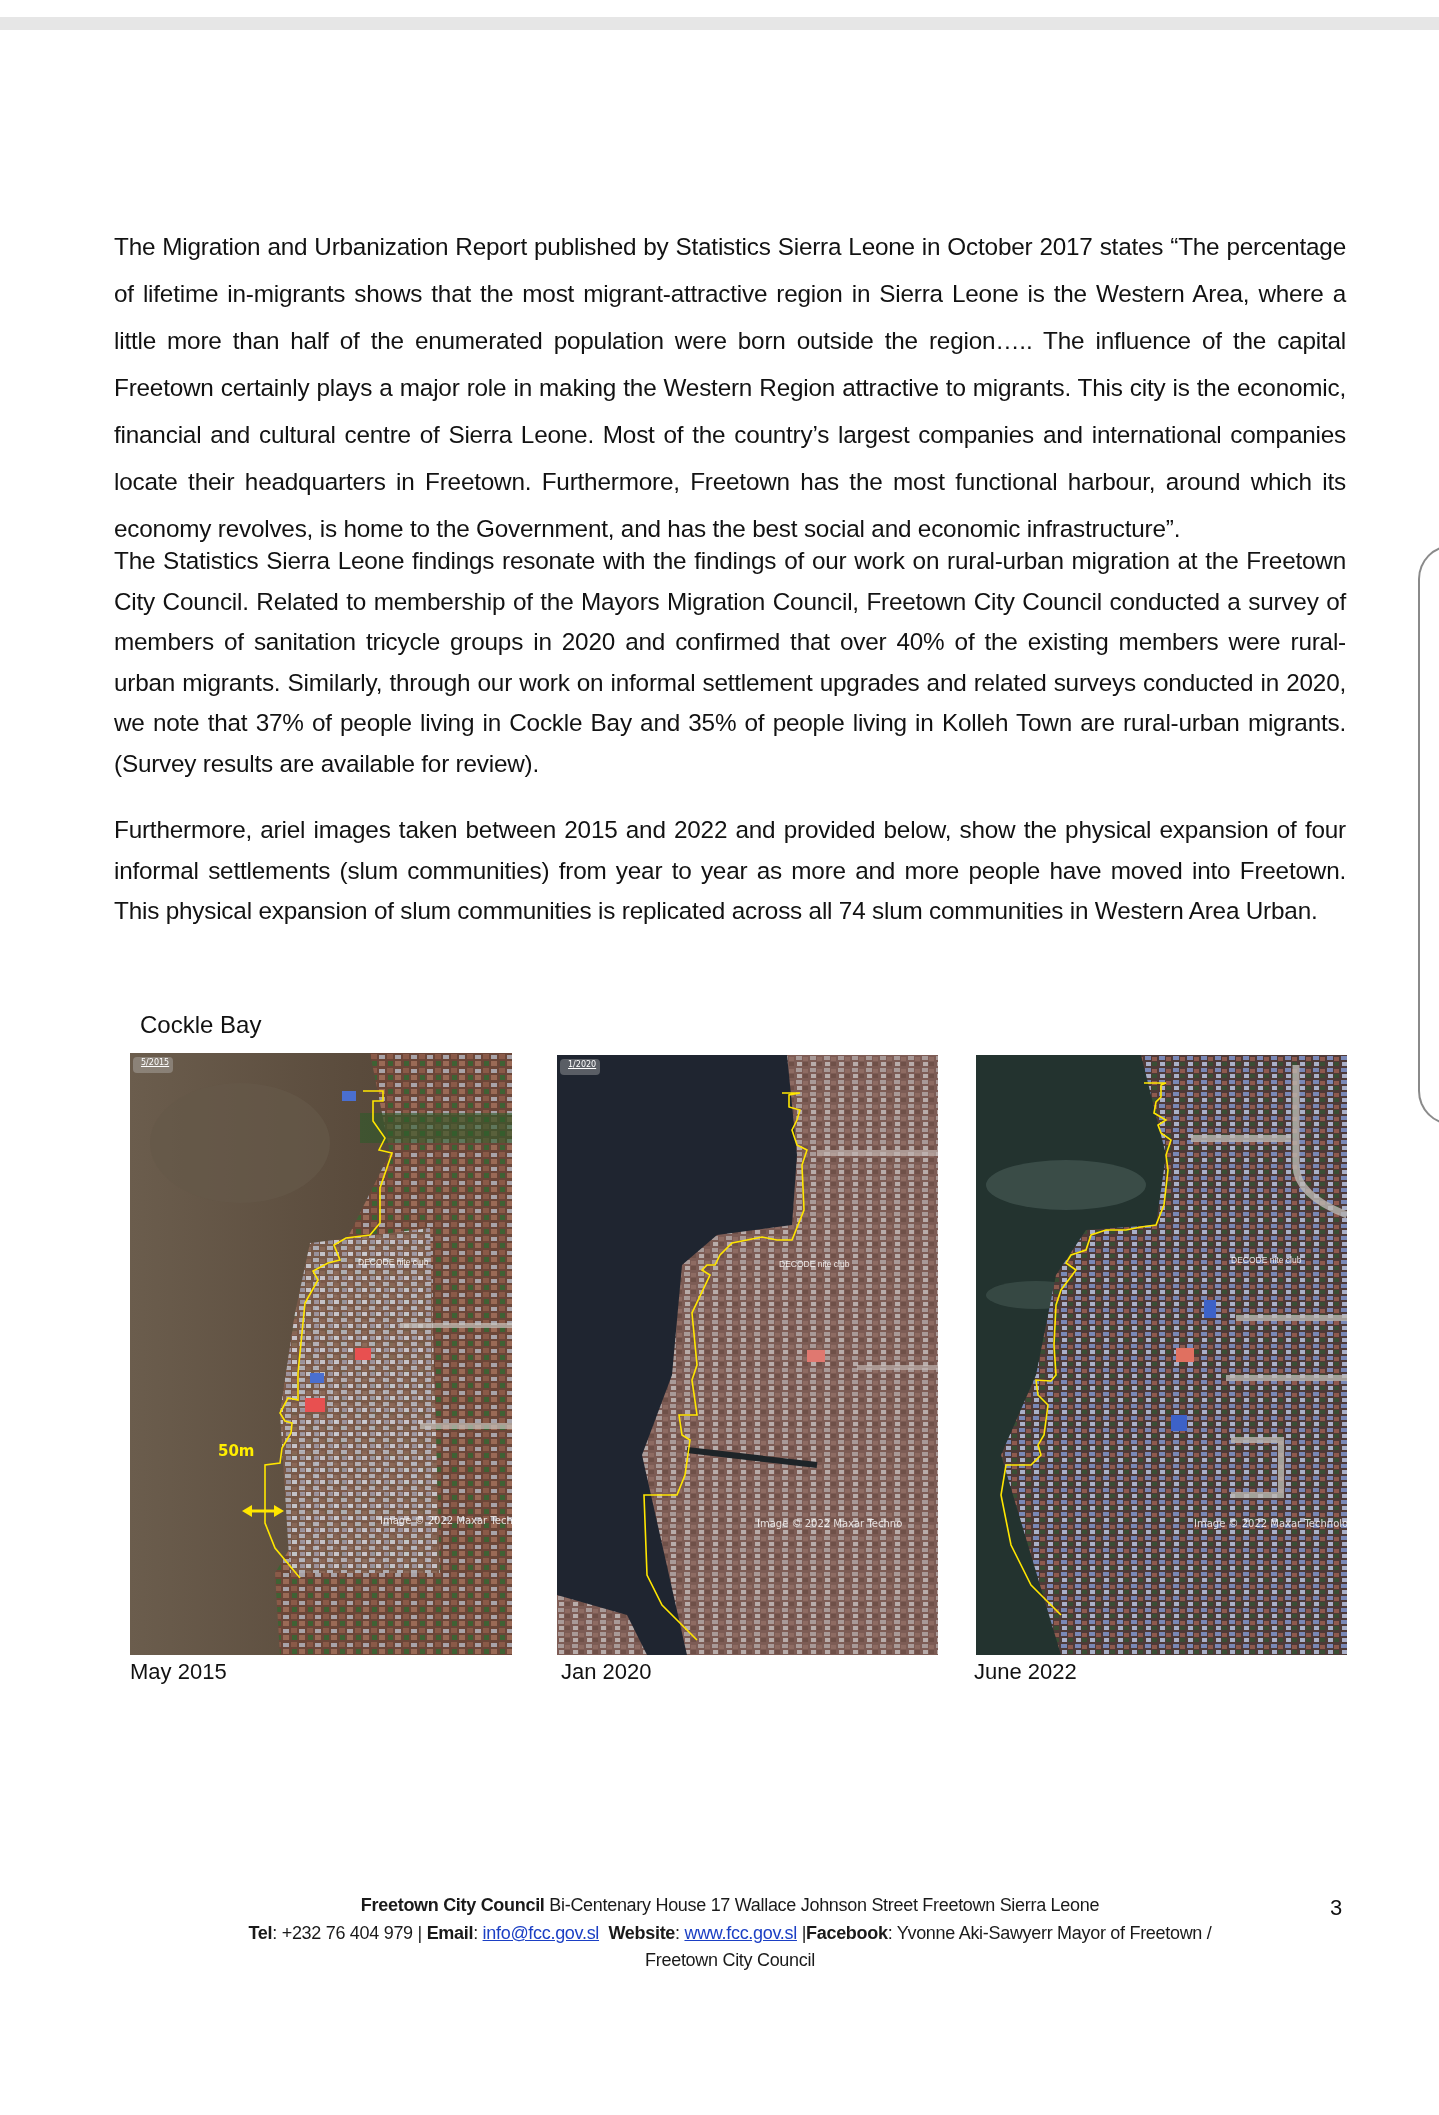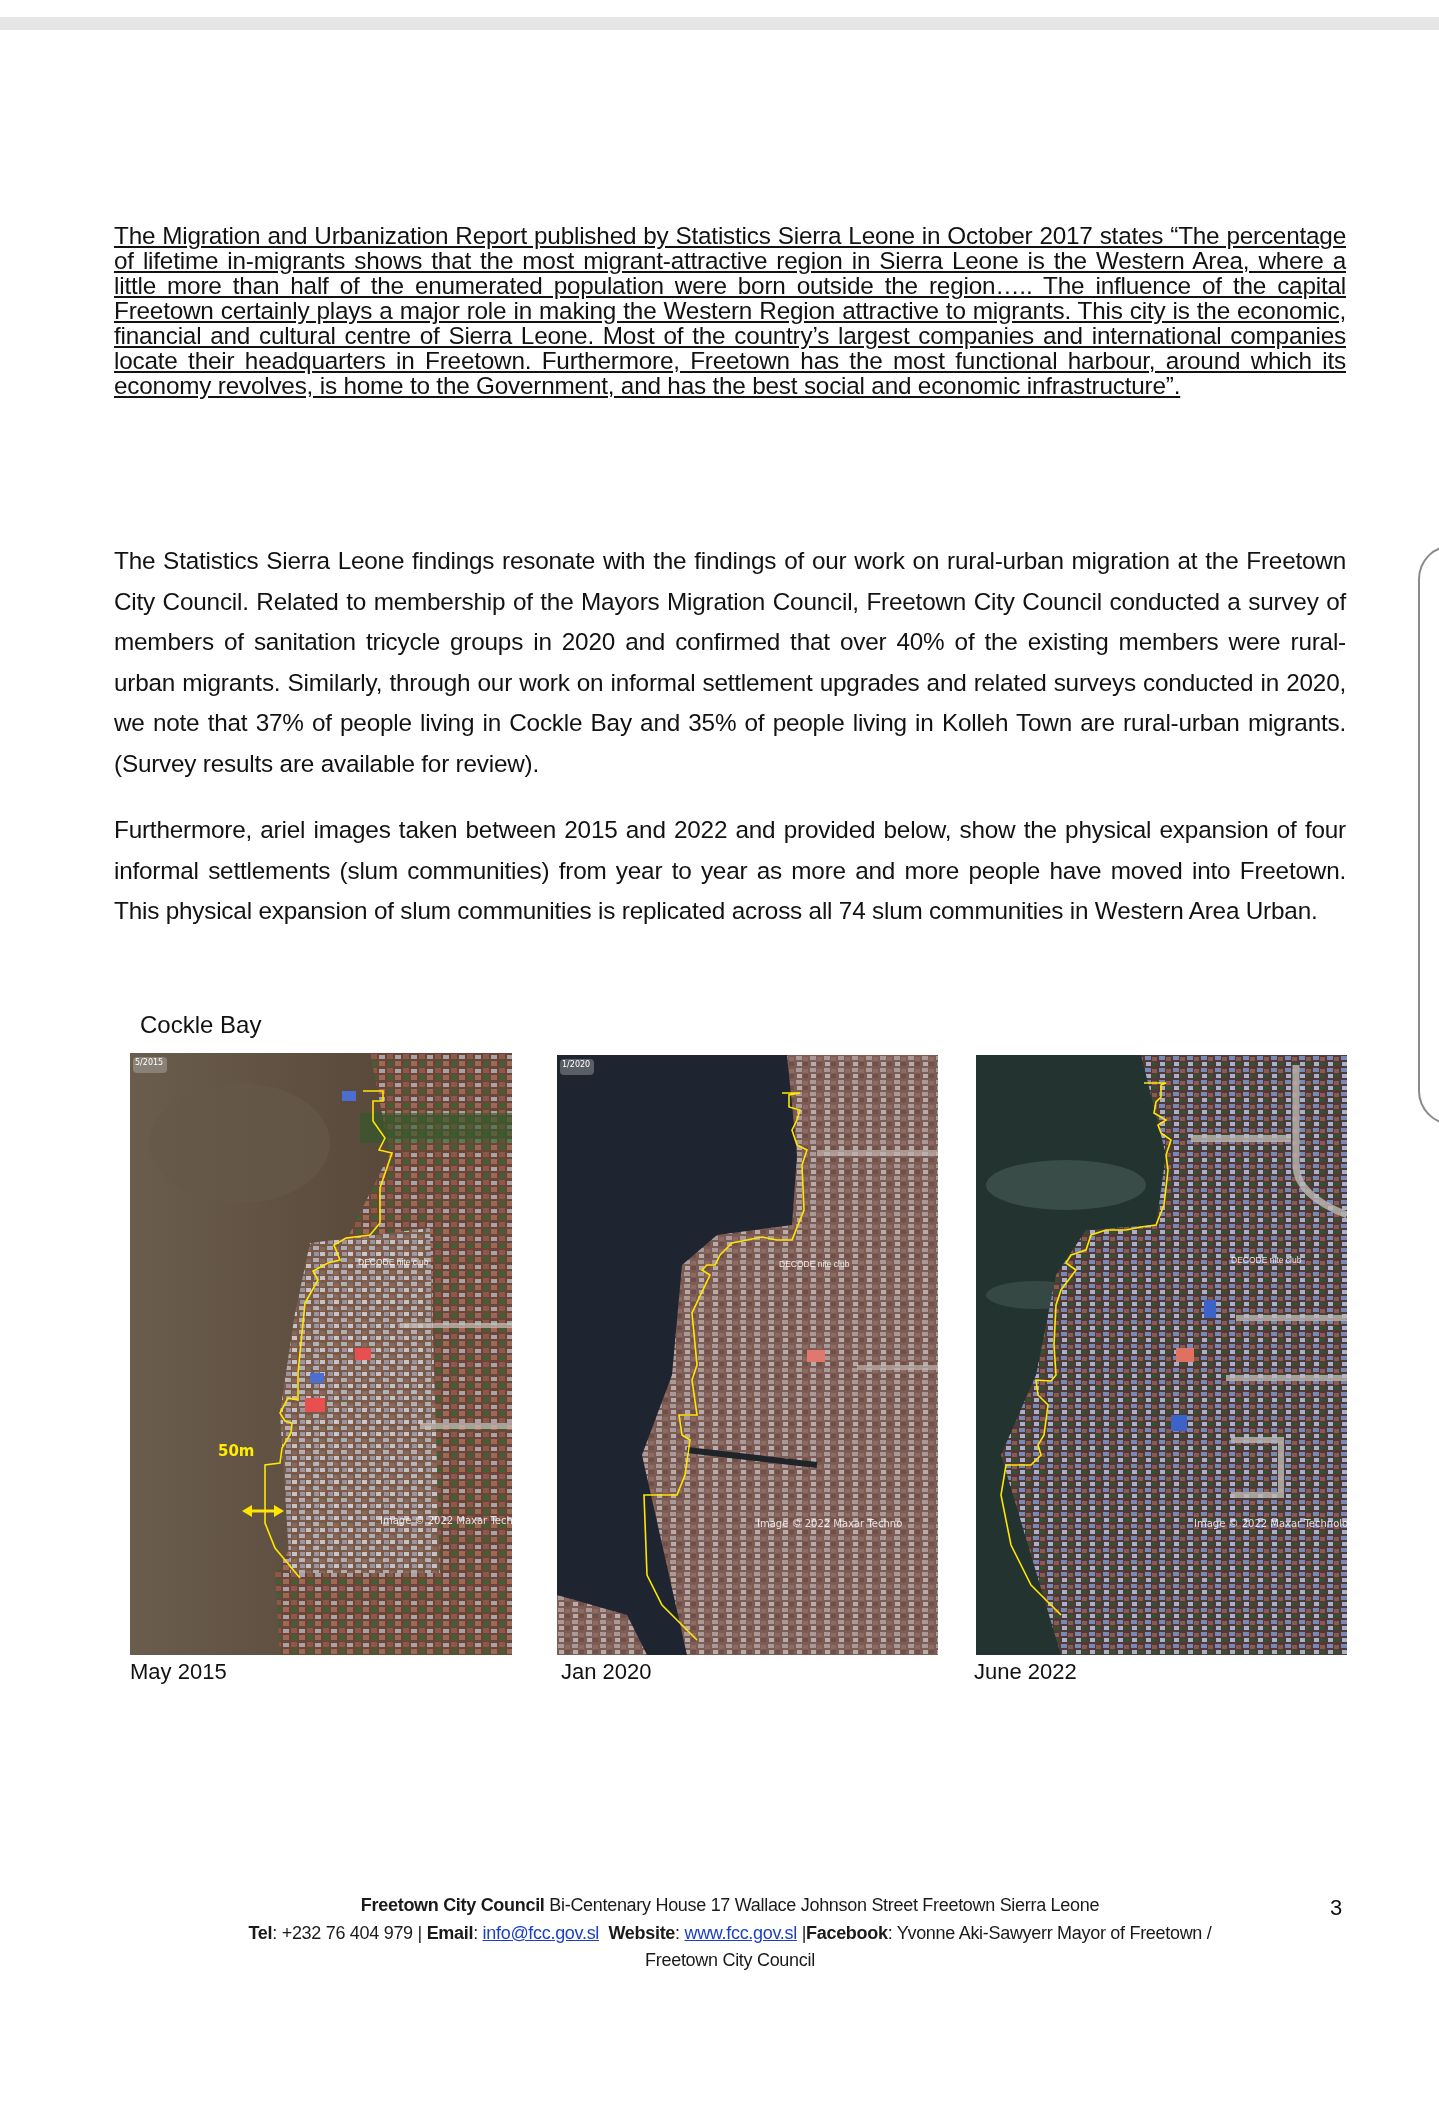--- a/index.html
+++ b/index.html
@@ -6,38 +6,38 @@
   body {
     width:1439px; height:2115px; background:#ffffff; position:relative; overflow:hidden;
     font-family:"Liberation Sans", sans-serif; color:#111;
   }
   .topbar { position:absolute; left:0; top:17px; width:1439px; height:13px; background:#e6e6e6; }
   .para {
     position:absolute; left:114px; width:1232px; margin:0;
     font-family:"Liberation Sans", sans-serif; font-size:24.3px; color:#121212;
     text-align:justify; text-align-last:left; letter-spacing:-0.2px;
   }
-  .p1 { top:223px; line-height:25px;text-decoration:underline; }
+  .p1 { top:223px; line-height:47px; }
   .p2 { top:541px; line-height:40.5px; }
   .p3 { top:810px; line-height:40.5px; }
   .caption-title {
     position:absolute; left:140px; top:1011px; font-size:24px; color:#111; margin:0;
   }
   .sat {
     position:absolute; overflow:hidden;
   }
   .sat svg { display:block; width:100%; height:100%; }
   .img1 { left:130px; top:1053px; width:382px; height:602px; }
   .img2 { left:557px; top:1055px; width:381px; height:600px; }
   .img3 { left:976px; top:1055px; width:371px; height:600px; }
   .date-label { position:absolute; top:1659px; font-size:22px; color:#111; }
   .dl1 { left:130px; } .dl2 { left:561px; } .dl3 { left:974px;text-align:center; }
   .overlay-date {
     position:absolute; left:3px; top:4px; font-size:8px; color:#fff; background:rgba(200,200,200,0.35);
-    padding:1px 4px 6px 2px; border-radius:4px; font-family:"DejaVu Sans", sans-serif;
+    padding:1px 4px 6px 8px; border-radius:4px; font-family:"DejaVu Sans", sans-serif;text-decoration:underline;
   }
   .overlay-copy {
     position:absolute; font-size:10px; color:rgba(255,255,255,0.8); font-family:"DejaVu Sans", sans-serif;
     white-space:nowrap;
   }
   .overlay-poi {
     position:absolute; font-size:8.5px; color:rgba(255,255,255,0.85); font-family:Liberation Sans, sans-serif;
     white-space:nowrap;
   }
   .scale-label {

